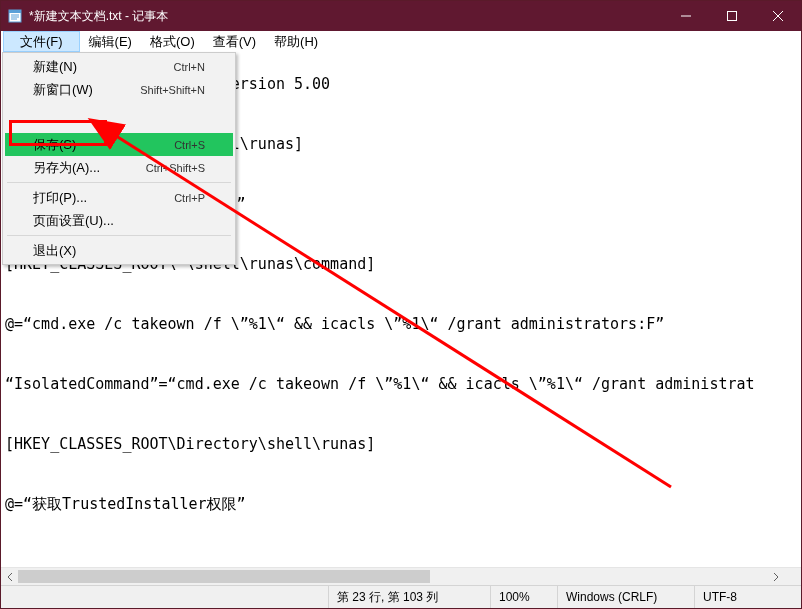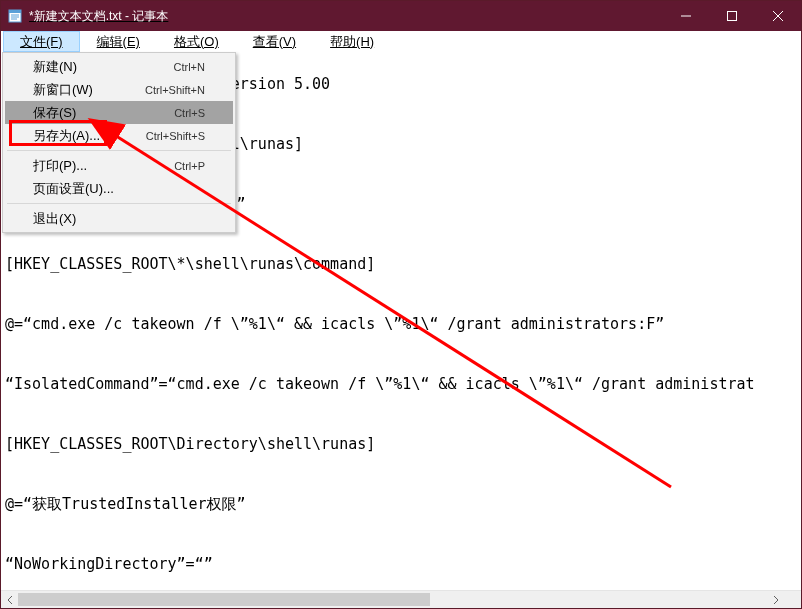--- a/index.html
+++ b/index.html
@@ -12,21 +12,20 @@
     overflow: hidden;
     background: #ffffff;
   }
   .window {
     width: 802px;
     height: 609px;
     display: flex;
     flex-direction: column;
     box-sizing: border-box;
     border: 1px solid #5a1a2a;
-    text-decoration: underline;
   }
   .titlebar {
     height: 30px;
     background: #601830;
     color: #fff;
     display: flex;
     align-items: center;
     padding-left: 6px;
   }
   .titlebar .icon {
@@ -57,21 +56,21 @@
   .winbtn svg { stroke: #fff; }
   .menubar {
     height: 21px;
     background: #fff;
     display: flex;
     align-items: stretch;
     padding-left: 2px;
     border-bottom: 0;
   }
   .menuitem {
-    padding: 2px 17px;
+    padding: 2px 9px;
     font-size: 13px;
     display: flex;
     align-items: center;
     cursor: default;
   }
   .menuitem.active {
     background: #cce8ff;
     border: 1px solid #99d1ff;
     padding: 1px 16px;
   }
@@ -108,21 +107,22 @@
     height: 23px;
     display: flex;
     align-items: center;
     padding: 0 28px 0 28px;
     font-size: 13px;
     position: relative;
   }
   .dditem .lbl { flex: 1; }
   .dditem .shortcut { color: #333; font-size: 11px; }
   .dditem.highlight {
-    background: #a3a3a3;
+    background: #22c55e;
+    margin-top: 32px;
   }
   .ddsep {
     height: 1px;
     margin: 3px 2px 3px 2px;
     background: #d7d7d7;
   }
   .callout-box {
     position: absolute;
     border: 3px solid #ff0000;
     box-sizing: border-box;
@@ -250,21 +250,21 @@
     </svg>
   </div>
 
   <div class="dropdown">
     <div class="dditem">
       <span class="lbl">新建(N)</span>
       <span class="shortcut">Ctrl+N</span>
     </div>
     <div class="dditem">
       <span class="lbl">新窗口(W)</span>
-      <span class="shortcut">Ctrl+Shift+N</span>
+      <span class="shortcut">Shift+Shift+N</span>
     </div>
     <div class="dditem highlight">
       <span class="lbl">保存(S)</span>
       <span class="shortcut">Ctrl+S</span>
     </div>
     <div class="dditem">
       <span class="lbl">另存为(A)...</span>
       <span class="shortcut">Ctrl+Shift+S</span>
     </div>
     <div class="ddsep"></div>
@@ -293,14 +293,21 @@
       <div class="sb-thumb"></div>
     </div>
     <div class="sb-btn">
       <svg width="8" height="8">
           <path d="M2 0 L6 4 L2 8" fill="none" stroke="#606060"></path>
         </svg>
     </div>
     <div class="sizegrip"></div>
   </div>
 
+  <div class="statusbar">
+    <div class="status-cell status-spacer"></div>
+    <div class="status-cell" style="width:145px">第 23 行, 第 103 列</div>
+    <div class="status-cell" style="width:50px">100%</div>
+    <div class="status-cell" style="width:120px">Windows (CRLF)</div>
+    <div class="status-cell" style="width:90px">UTF-8</div>
+  </div>
 
 </div>
 
 </body></html>

